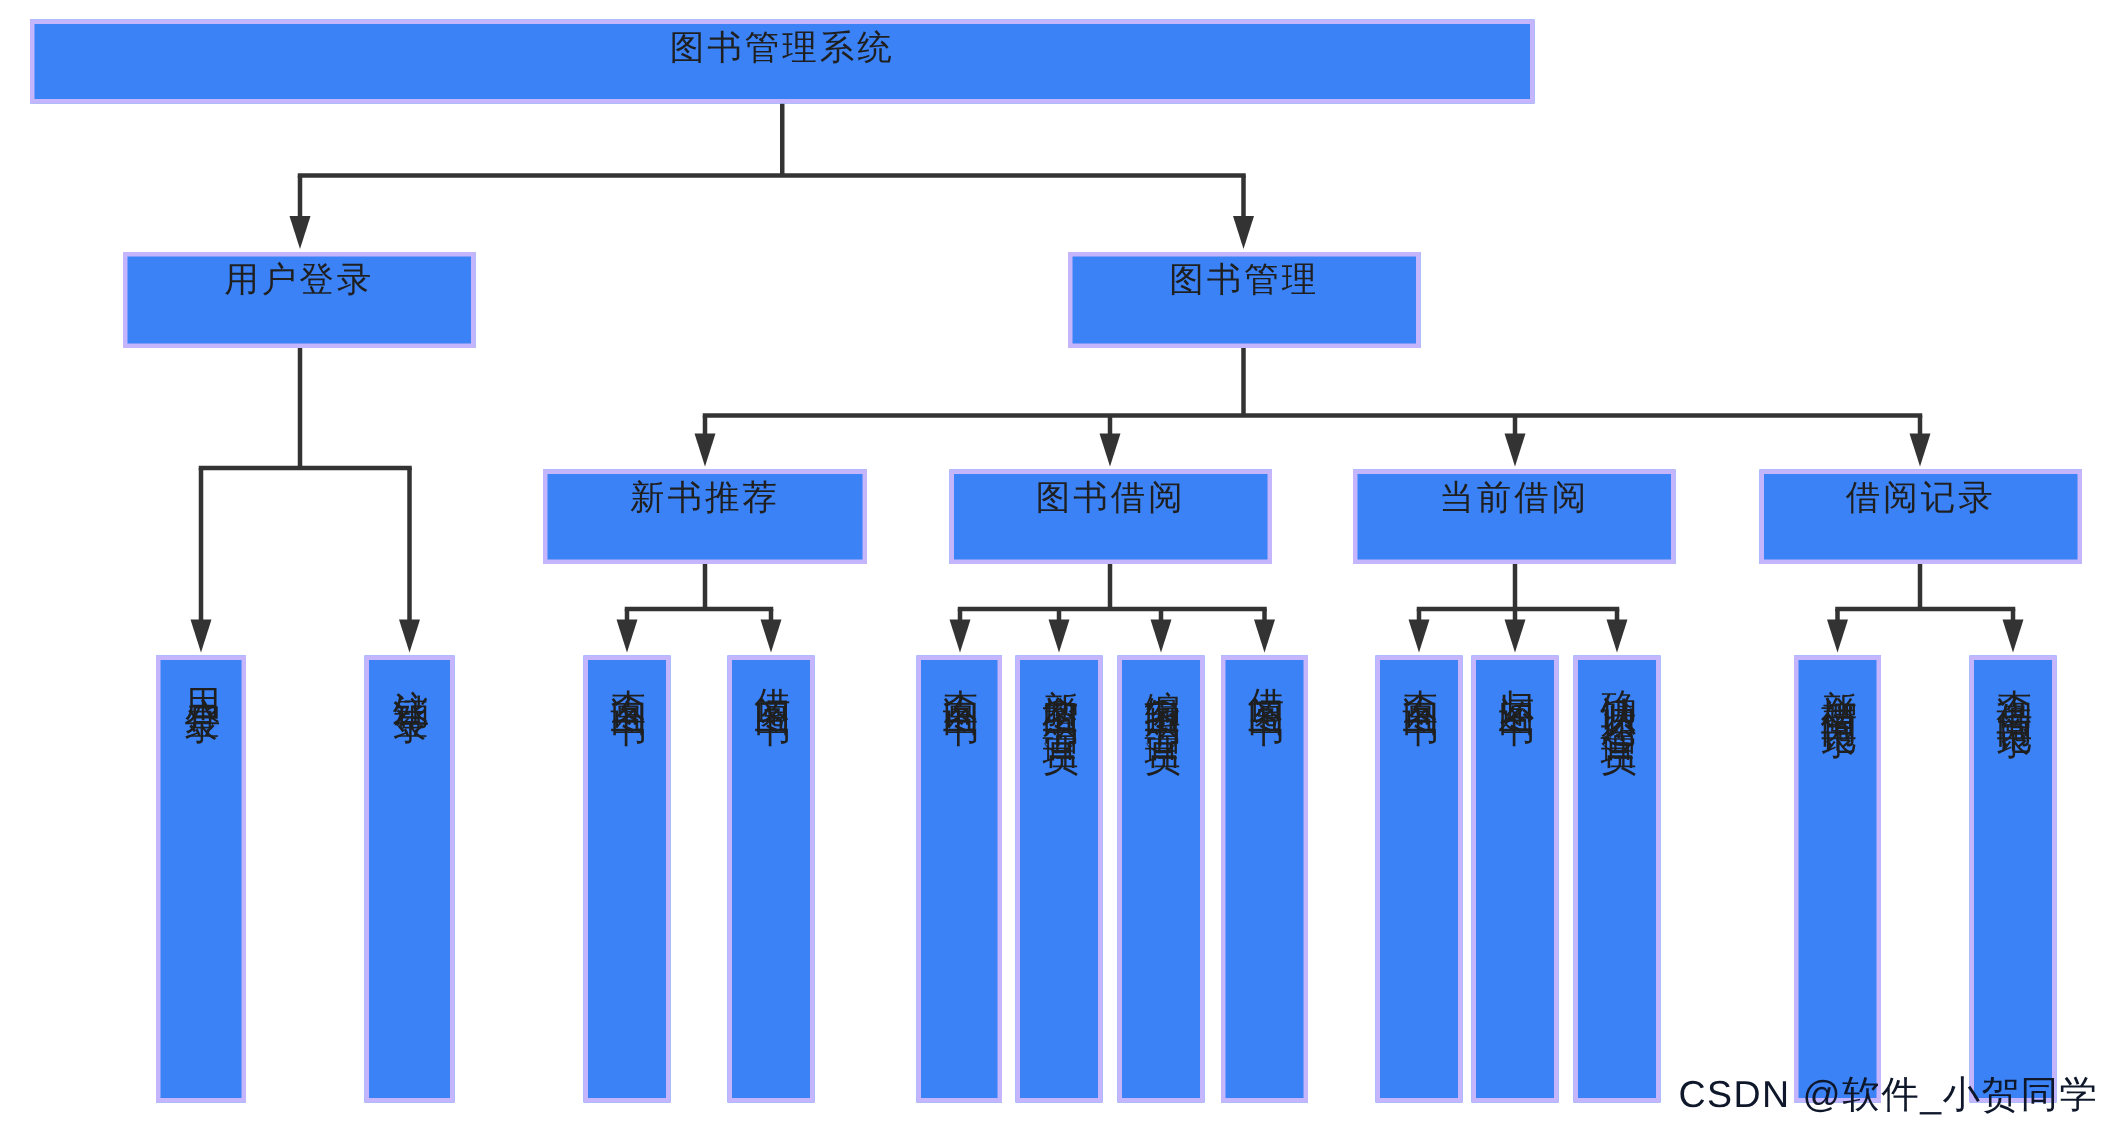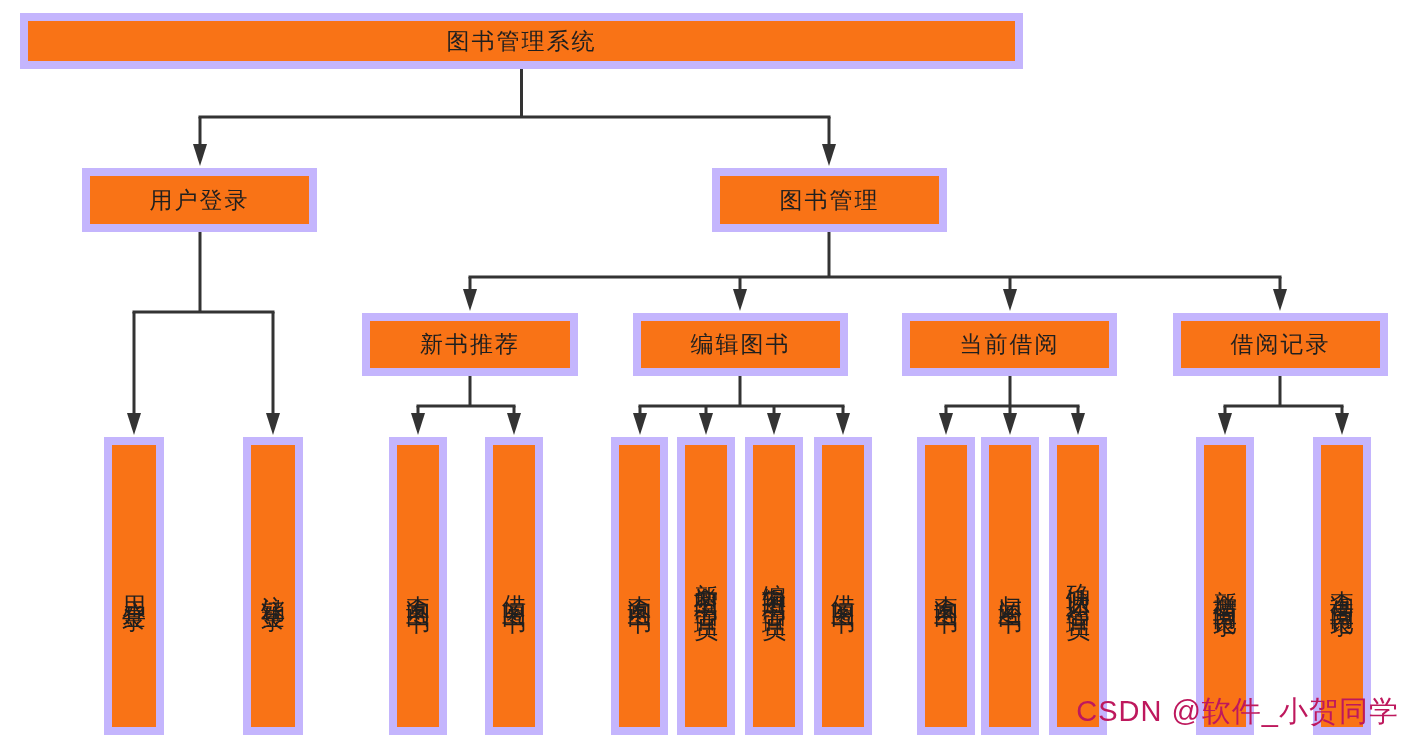--- a/index.html
+++ b/index.html
@@ -8,46 +8,46 @@
     width:1405px;height:747px;
     background:#ffffff;
     font-family:"Liberation Sans","DejaVu Sans",sans-serif;
     color:#1f1f1f;
     overflow:hidden;
   }
   .connectors{position:absolute;left:0;top:0;z-index:1;}
   .box{
     position:absolute;
     box-sizing:border-box;
-    border:8px solid #c4b5fd;
-    background:#f97316;
+    border:3px solid #c4b5fd;
+    background:#3b82f6;
     display:flex;
-    align-items:center;
+    align-items:flex-start;
     justify-content:center;
     z-index:2;
   }
   .hlabel{
     font-size:23px;
     letter-spacing:2px;
     white-space:nowrap;
   }
   .vlabel{
     writing-mode:vertical-rl;
     text-orientation:mixed;
     font-size:24px;
     line-height:1;
     letter-spacing:5px;
     white-space:nowrap;
   }
   .watermark{
     position:absolute;
-    top:692px;
+    top:713px;
     right:6px;
-    font-size:29px;
-    color:#be185d;
+    font-size:25px;
+    color:#0f172a;
     letter-spacing:1px;
     z-index:5;
     white-space:nowrap;
   }
 </style>
 </head>
 <body>
 
 <div class="canvas">
 
@@ -131,21 +131,21 @@
     <span class="hlabel">用户登录</span>
   </div>
   <div class="box" style="left:712px;top:168px;width:235px;height:64px">
     <span class="hlabel">图书管理</span>
   </div>
 
   <div class="box" style="left:362px;top:313px;width:216px;height:63px">
     <span class="hlabel">新书推荐</span>
   </div>
   <div class="box" style="left:633px;top:313px;width:215px;height:63px">
-    <span class="hlabel">编辑图书</span>
+    <span class="hlabel">图书借阅</span>
   </div>
   <div class="box" style="left:1173px;top:313px;width:215px;height:63px">
     <span class="hlabel">借阅记录</span>
   </div>
   <div class="box" style="left:902px;top:313px;width:215px;height:63px">
     <span class="hlabel">当前借阅</span>
   </div>
 
   <div class="box" style="left:104px;top:437px;width:60px;height:298px">
     <span class="vlabel">用户登录</span>

